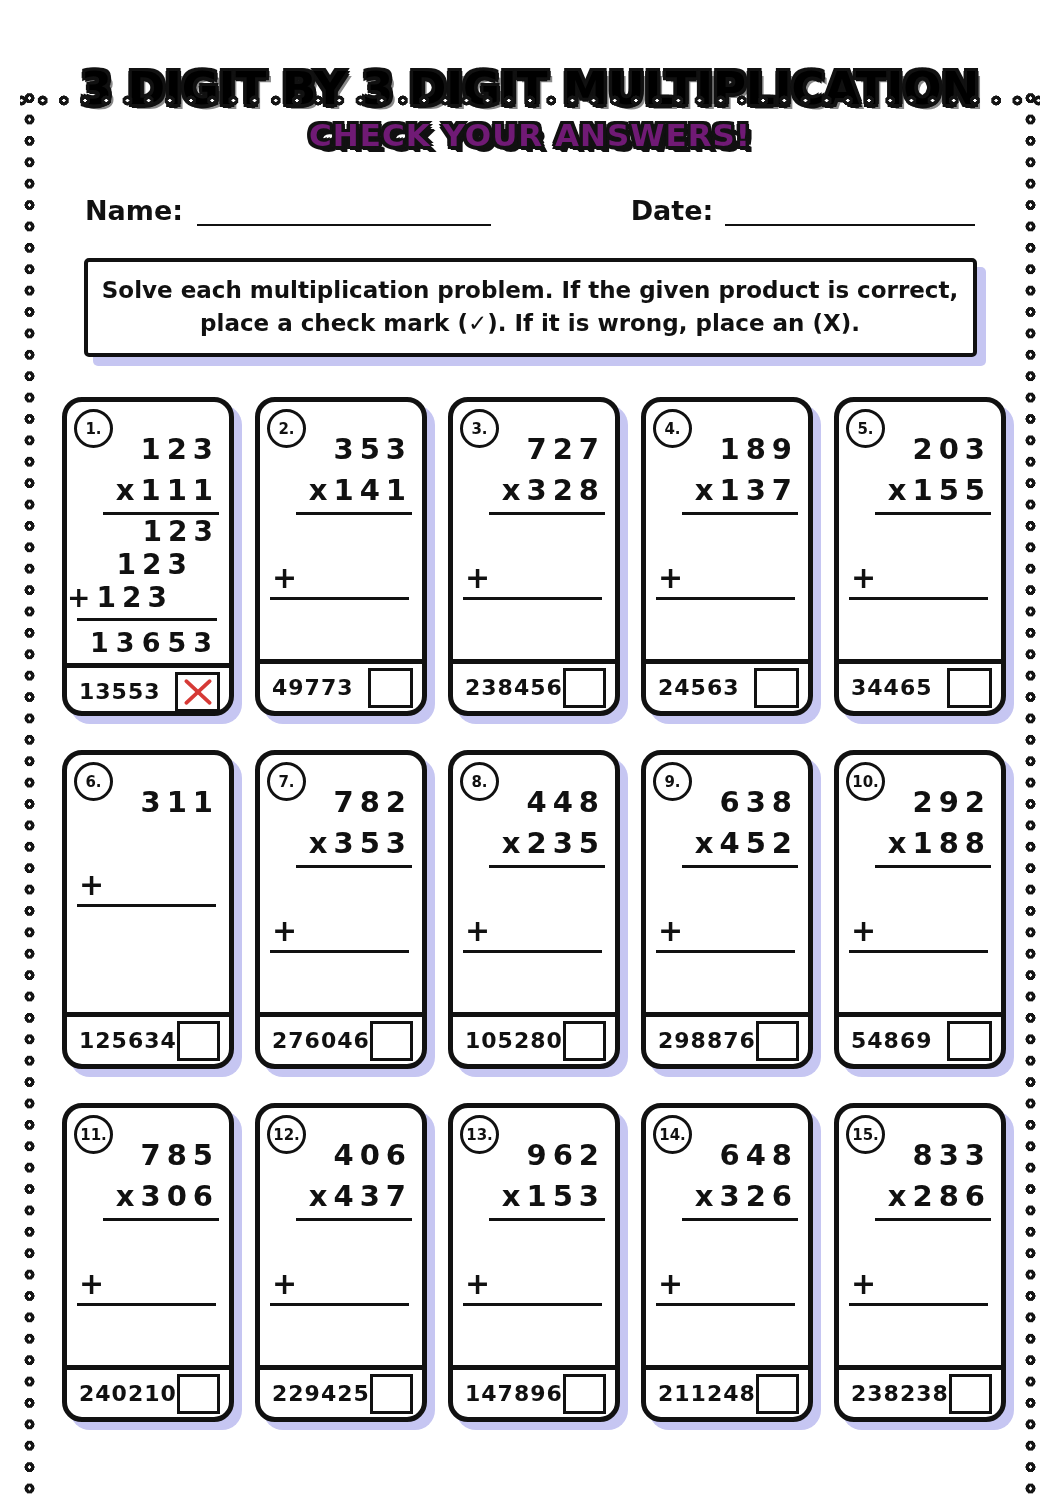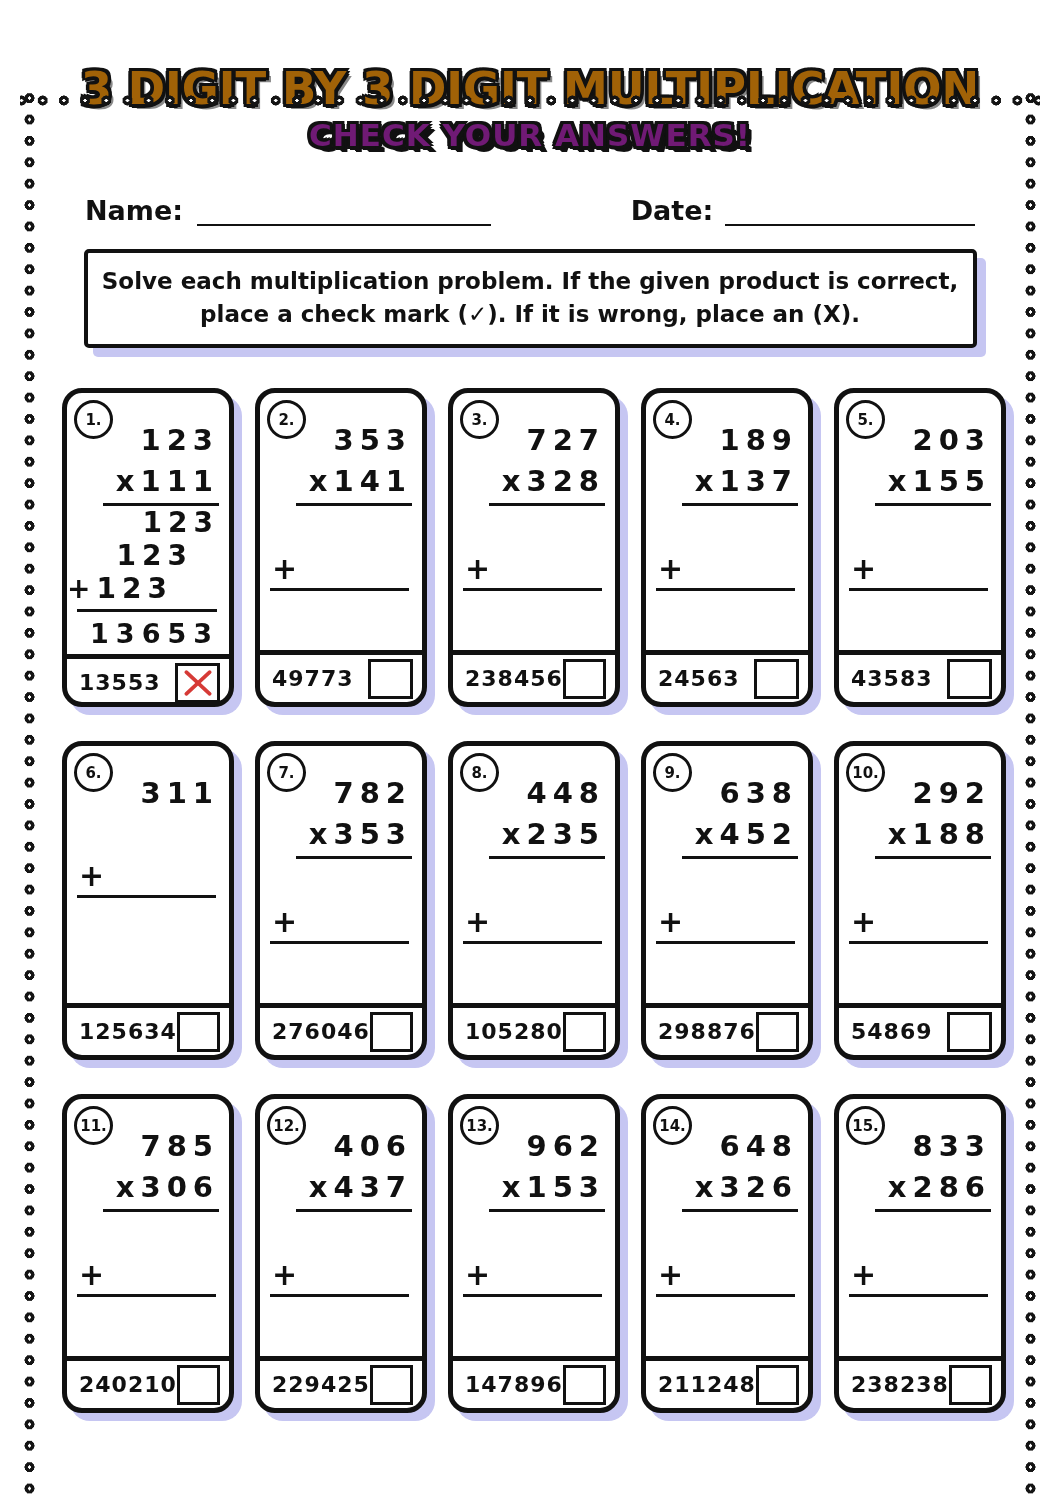--- a/index.html
+++ b/index.html
@@ -13,35 +13,35 @@
     background-size:21.2px 13px; background-repeat:repeat-x; background-position:center; }
   .dots-v { top:30px; width:13px; height:1424px;
     background-image:radial-gradient(circle at center,#ffffff 0 1.6px,#141414 1.6px 4.9px,rgba(0,0,0,0) 5.2px);
     background-size:13px 21.4px; background-repeat:repeat-y; background-position:center; }
   .dots-top { top:32px; }
   .dots-left { left:23px; }
   .dots-right { right:23px; }
 
   
   .title { margin-top:62px; text-align:center; font-weight:700; font-size:45px; letter-spacing:0px; white-space:nowrap;
-    color:#a16207;
+    color:#000000;
     text-shadow:-3px -3px 0 #111,3px -3px 0 #111,-3px 3px 0 #111,3px 3px 0 #111,-3.5px 0 0 #111,3.5px 0 0 #111,0 -3.5px 0 #111,0 3.5px 0 #111,5px 5px 0 rgba(40,40,40,.55); }
   .subtitle { margin-top:2px; text-align:center; font-weight:700; font-size:31px; letter-spacing:1px; color:#701a75;
     text-shadow:-3px -3px 0 #111,3px -3px 0 #111,-3px 3px 0 #111,3px 3px 0 #111,-3.5px 0 0 #111,3.5px 0 0 #111,0 -3.5px 0 #111,0 3.5px 0 #111,5px 5px 0 #111,6px 6px 0 #111; }
 
   
   .namedate { display:flex; margin:42px 85px 16px 85px; align-items:flex-end; }
   .nd-label { font-weight:700; font-size:27px; }
   .nd-line { border-bottom:2.5px solid #111; height:30px; }
   .line-name { width:335px; margin-left:14px; }
   .line-date { width:285px; margin-left:12px; }
   .nd-gap { width:160px; }
 
   
-  .instructions { margin:23px auto 0 auto; width:893px; border:4px solid #111; border-radius:5px; background:#fff;
+  .instructions { margin:32px auto 0 auto; width:893px; border:4px solid #111; border-radius:5px; background:#fff;
     box-shadow:9px 9px 0 #c6c6f2; padding:12px 10px 14px 10px; text-align:center; font-weight:700; font-size:23px; line-height:1.42; }
 
   
   .grid { margin:40px 55px 0 62px; display:grid; grid-template-columns:repeat(5,172px); column-gap:21px; row-gap:34px; }
   .card { position:relative; width:172px; height:319px; background:#fff; border:5px solid #111; border-radius:20px;
     box-shadow:8px 8px 0 #c6c6f2; display:flex; flex-direction:column; }
   .badge { position:absolute; top:7px; left:7px; width:39px; height:39px; border:3.5px solid #111; border-radius:50%;
     display:flex; align-items:center; justify-content:center; background:#fff; }
   .badge span { font-size:15px; font-weight:700; }
   .card-body { flex:1 1 auto; padding-top:27px; }
@@ -199,21 +199,21 @@
         <span class="mline">x155</span>
       </div>
 
       <div>
         <div class="spacer"></div>
         <div class="plus">+</div>
         <div class="addline"></div>
       </div>
     </div>
     <div class="strip">
-      <span class="given">43583</span>
+      <span class="given">34465</span>
       <span class="checkbox">
         
       </span>
     </div>
   </div>
 
   <div class="card">
     <div class="badge">
       <span>6.</span>
     </div>

